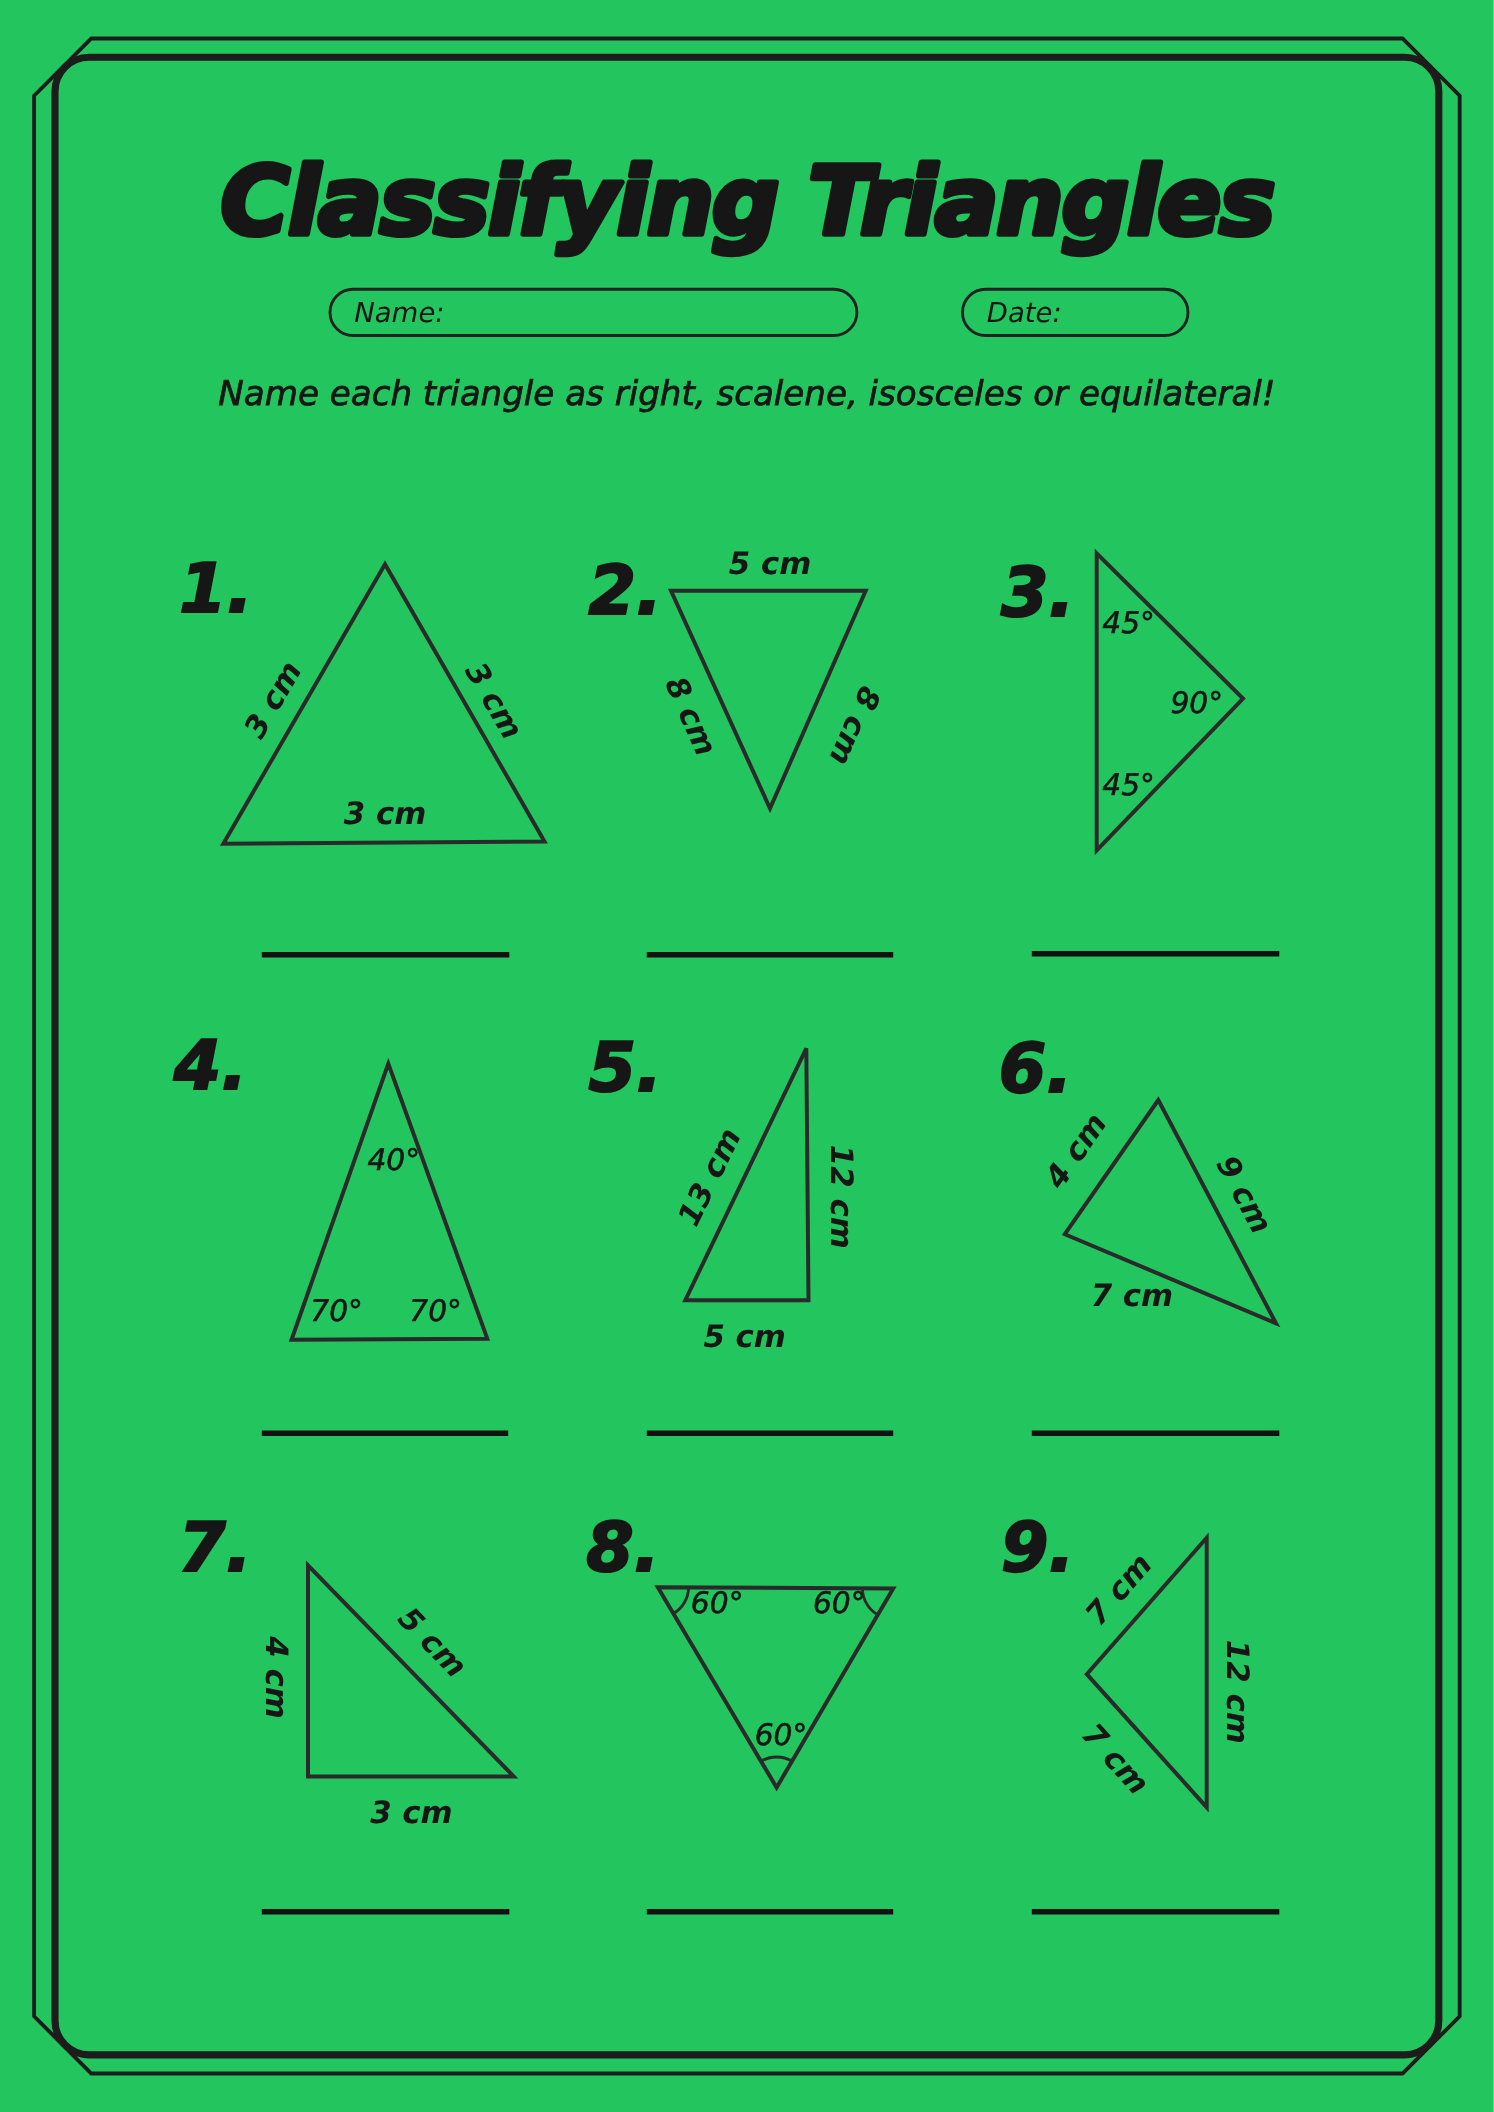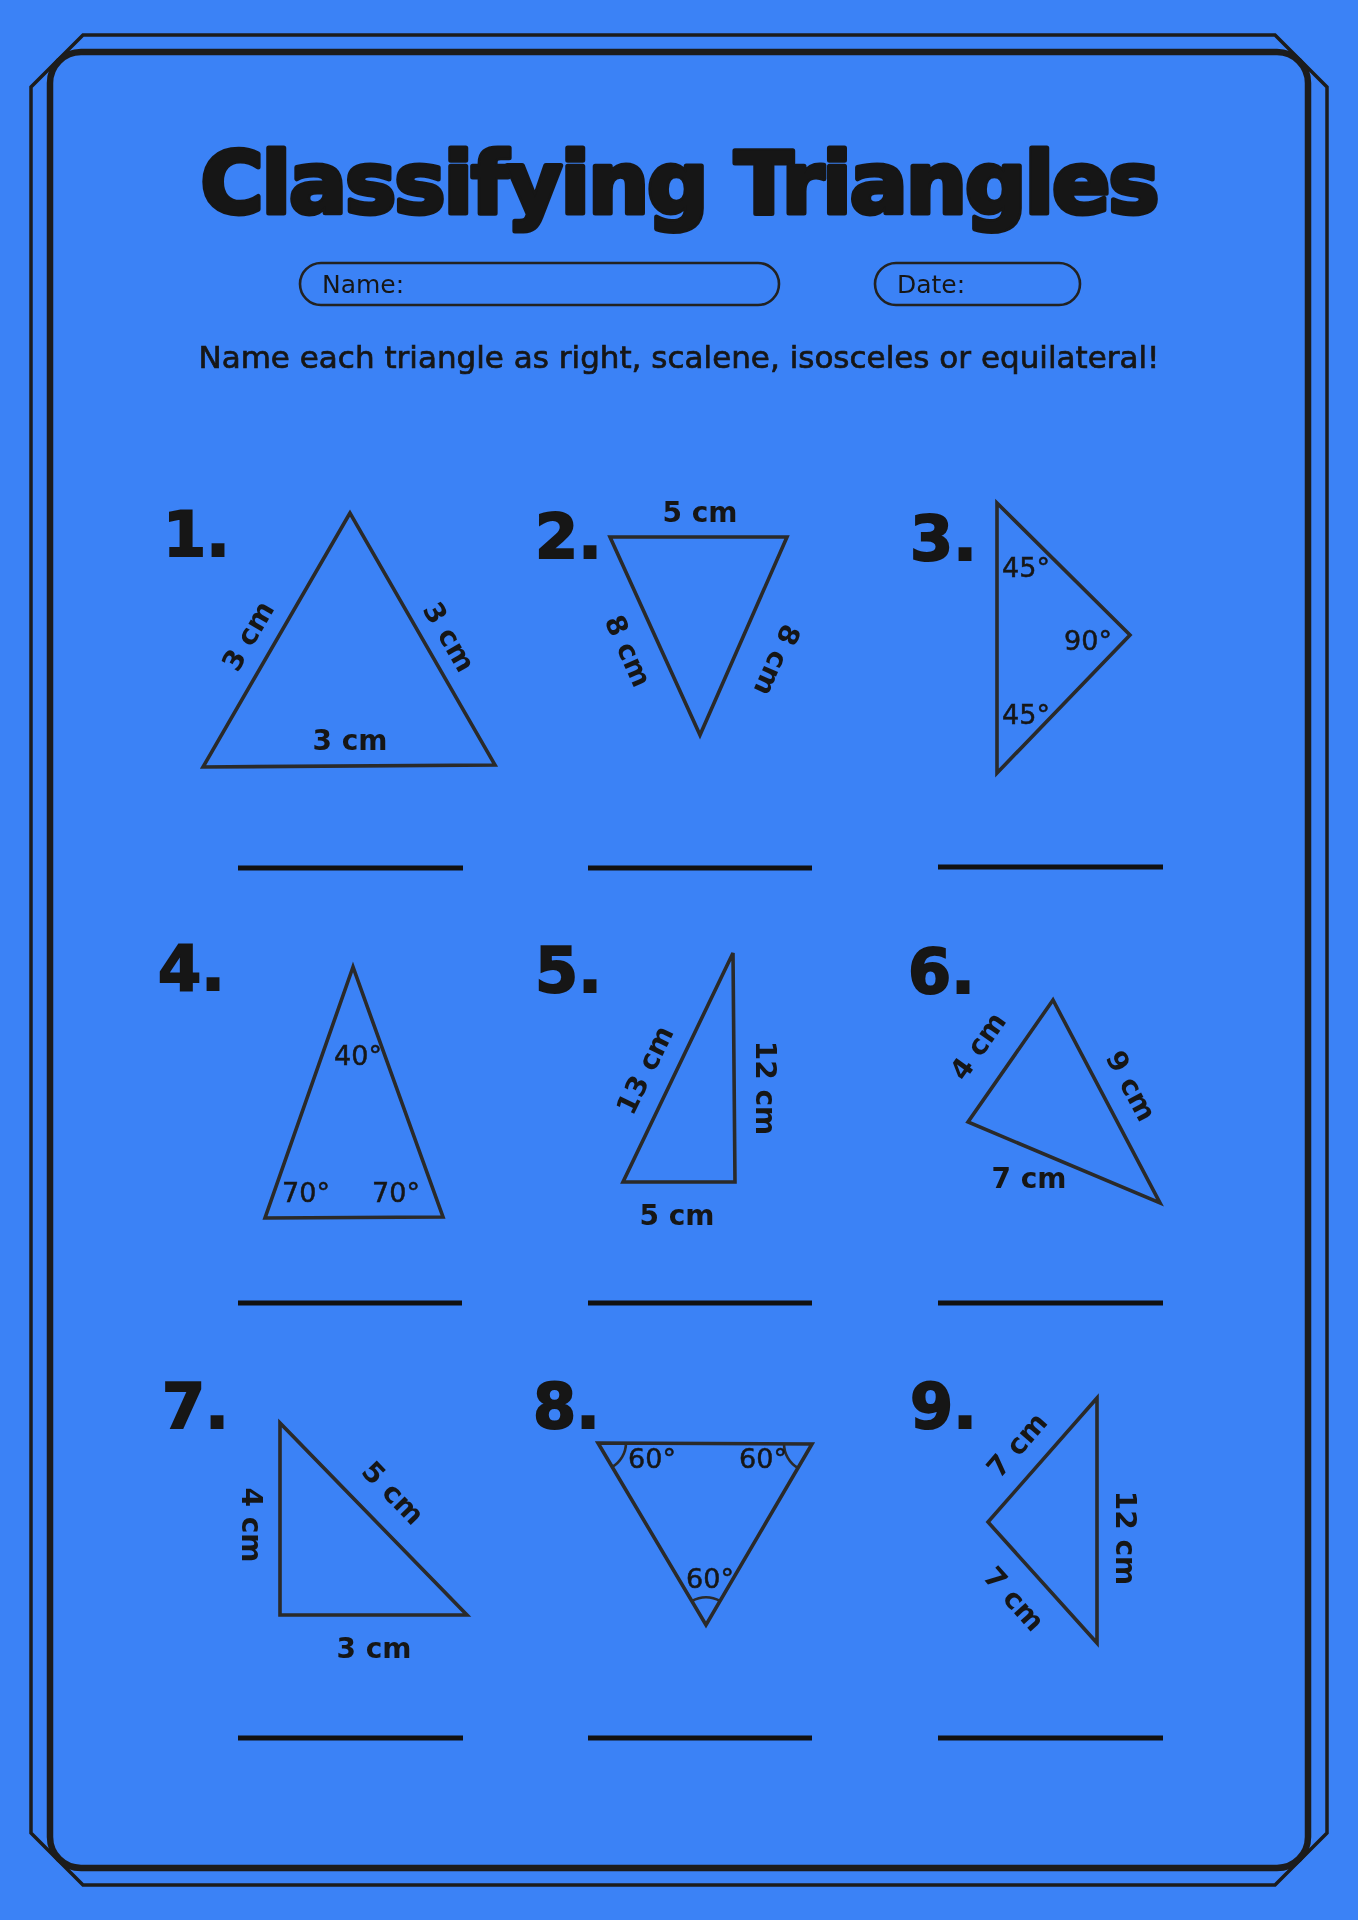--- a/index.html
+++ b/index.html
@@ -1,21 +1,22 @@
 <!DOCTYPE html>
 <html><head>
 <meta charset="utf-8">
 <style>
   html,body{margin:0;padding:0;background:#ffffff;}
   #page{
     position:relative;
     width:1358px;height:1920px;
-    background:#3b82f6;
+    background:#22c55e;
     font-family:"DejaVu Sans",sans-serif;
     overflow:hidden;
+    font-style:italic;
   }
   svg{position:absolute;left:0;top:0;}
   
   .frame-outer{fill:none;stroke:#1c1c1c;stroke-width:3.5;}
   .frame-inner{fill:none;stroke:#1c1c1c;stroke-width:6.5;}
   .tri{fill:none;stroke:#2a2a2a;stroke-width:3.6;stroke-linejoin:miter;}
   .arc{fill:none;stroke:#2a2a2a;stroke-width:2.6;}
   .ansline{stroke:#111;stroke-width:5;}
   .pill{fill:none;stroke:#222;stroke-width:2.6;}
   

